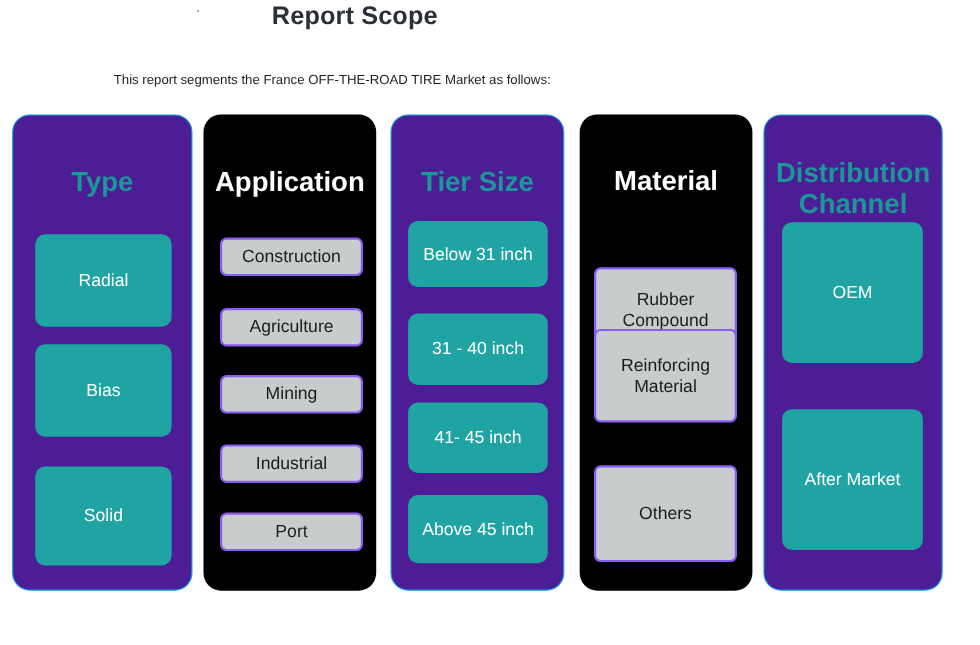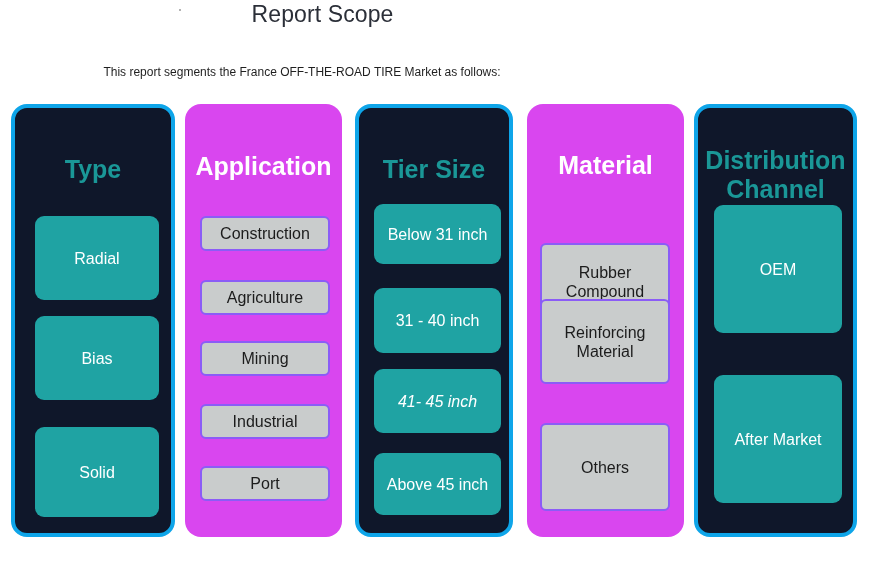--- a/index.html
+++ b/index.html
@@ -17,21 +17,21 @@
   }
 
   
   #page-title {
     position: absolute;
     left: 0;
     top: 0px;
     width: 645px;
     text-align: center;
     font-size: 23px;
-    font-weight: normal;
+    font-weight: bold;
     color: #2b2f38;
     letter-spacing: 0.1px;
     line-height: 28px;
   }
   #title-dot {
     position: absolute;
     left: 179px;
     top: 9px;
     width: 2px;
     height: 2px;
@@ -53,25 +53,25 @@
   
   .column {
     position: absolute;
     top: 104px;
     height: 433px;
     border-radius: 16px;
     box-sizing: border-box;
     overflow: hidden;
   }
   .column.light {
-    background: #0f172a;
-    border: 4px solid #0ea5e9;
+    background: #4c1d95;
+    border: 1px solid #0ea5e9;
   }
   .column.dark {
-    background: #d946ef;
+    background: #000000;
     border: none;
   }
 
   .col-header {
     position: absolute;
     left: 0;
     width: 100%;
     text-align: center;
     font-weight: bold;
     font-size: 25px;
@@ -126,21 +126,21 @@
   #col-application .i1 { top: 176px; height: 35px; }
   #col-application .i2 { top: 237px; height: 35px; }
   #col-application .i3 { top: 300px; height: 35px; }
   #col-application .i4 { top: 362px; height: 35px; }
 
   
   #col-tier-size .col-header { top: 47px; }
   #col-tier-size .item { left: 15px; width: 127px; }
   #col-tier-size .i0 { top: 96px; height: 60px; }
   #col-tier-size .i1 { top: 180px; height: 65px; }
-  #col-tier-size .i2 { top: 261px; height: 64px; font-style: italic; }
+  #col-tier-size .i2 { top: 261px; height: 64px; }
   #col-tier-size .i3 { top: 345px; height: 62px; }
 
   
   #col-material .col-header { top: 47px; }
   #col-material .item { left: 13px; width: 130px; }
   #col-material .i0 { top: 92px; height: 78px; margin-top: 47px; }
   #col-material .i1 { top: 195px; height: 85px; }
   #col-material .i2 { top: 319px; height: 88px; }
 
   

